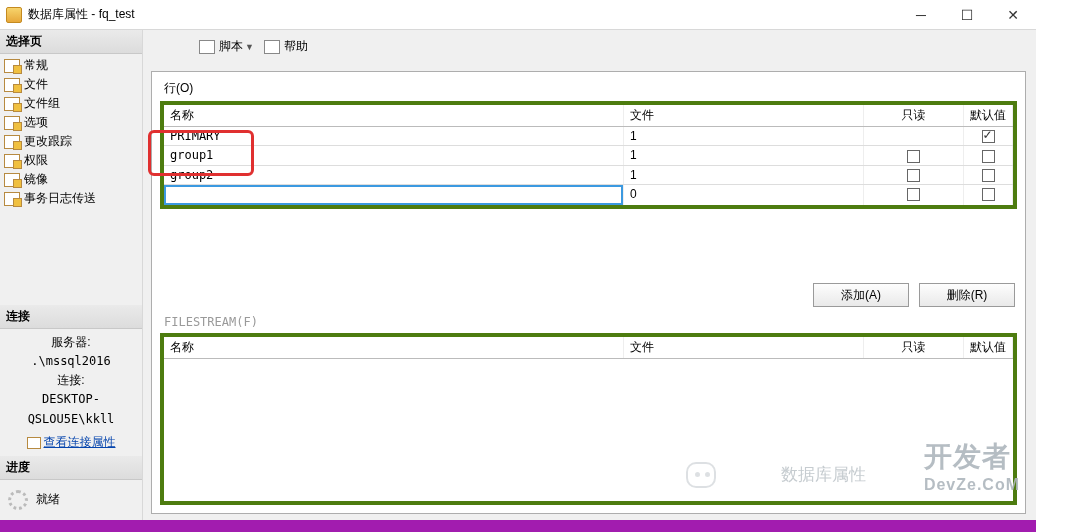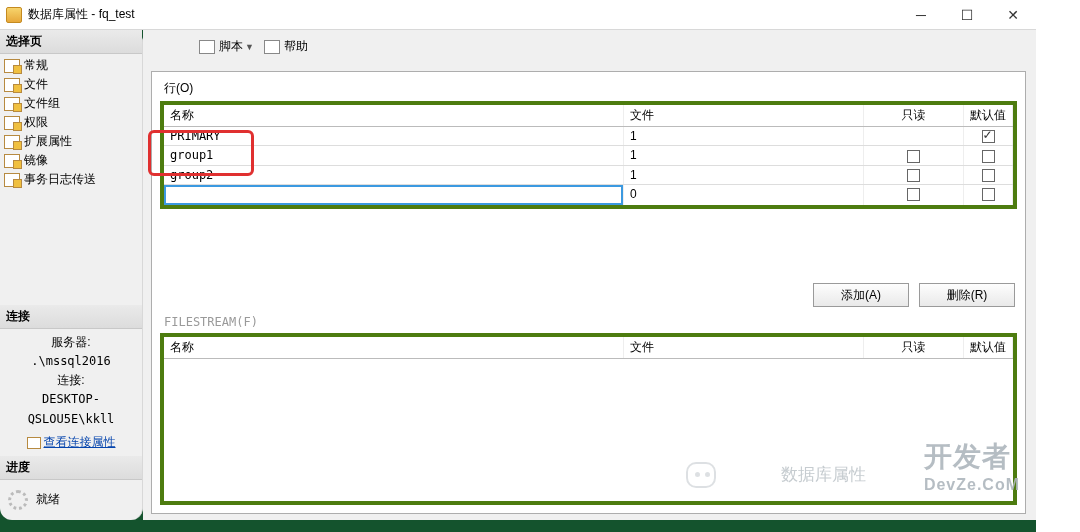--- a/index.html
+++ b/index.html
@@ -7,21 +7,21 @@
     margin: 0;
     font-family: "Microsoft YaHei", SimSun, Arial, sans-serif;
     font-size: 12px;
     background: #fff;
     overflow: hidden;
   }
   .window {
     width: 1036px;
     height: 532px;
     position: relative;
-    background: #14532d;
+    background: #a21caf;
   }
   .titlebar {
     height: 30px;
     background: #fff;
     border-bottom: 1px solid #d8d8d8;
     display: flex;
     align-items: center;
     padding-left: 6px;
   }
   .titlebar .db-icon {
@@ -43,21 +43,20 @@
   .body {
     display: flex;
     height: 490px;
   }
   .sidebar {
     width: 145px;
     background: #f0f0f0;
     border-right: 1px solid #d8d8d8;
     display: flex;
     flex-direction: column;
-    border-radius: 12px;
   }
   .side-header {
     background: linear-gradient(#eaeaea,#dcdcdc);
     border-bottom: 1px solid #c8c8c8;
     padding: 3px 6px;
     font-weight: bold;
   }
   .side-items { padding: 2px 0; }
   .side-item {
     display: flex; align-items: center;
@@ -237,25 +236,29 @@
         <div class="side-item">
             <span class="pg-icon"></span>
             <span>文件</span>
           </div>
         <div class="side-item">
             <span class="pg-icon"></span>
             <span>文件组</span>
           </div>
         <div class="side-item">
             <span class="pg-icon"></span>
+            <span>选项</span>
+          </div>
+        <div class="side-item">
+            <span class="pg-icon"></span>
+            <span>更改跟踪</span>
+          </div>
+        <div class="side-item">
+            <span class="pg-icon"></span>
             <span>权限</span>
-          </div>
-        <div class="side-item">
-            <span class="pg-icon"></span>
-            <span>扩展属性</span>
           </div>
         <div class="side-item">
             <span class="pg-icon"></span>
             <span>镜像</span>
           </div>
         <div class="side-item">
             <span class="pg-icon"></span>
             <span>事务日志传送</span>
           </div>
       </div>

